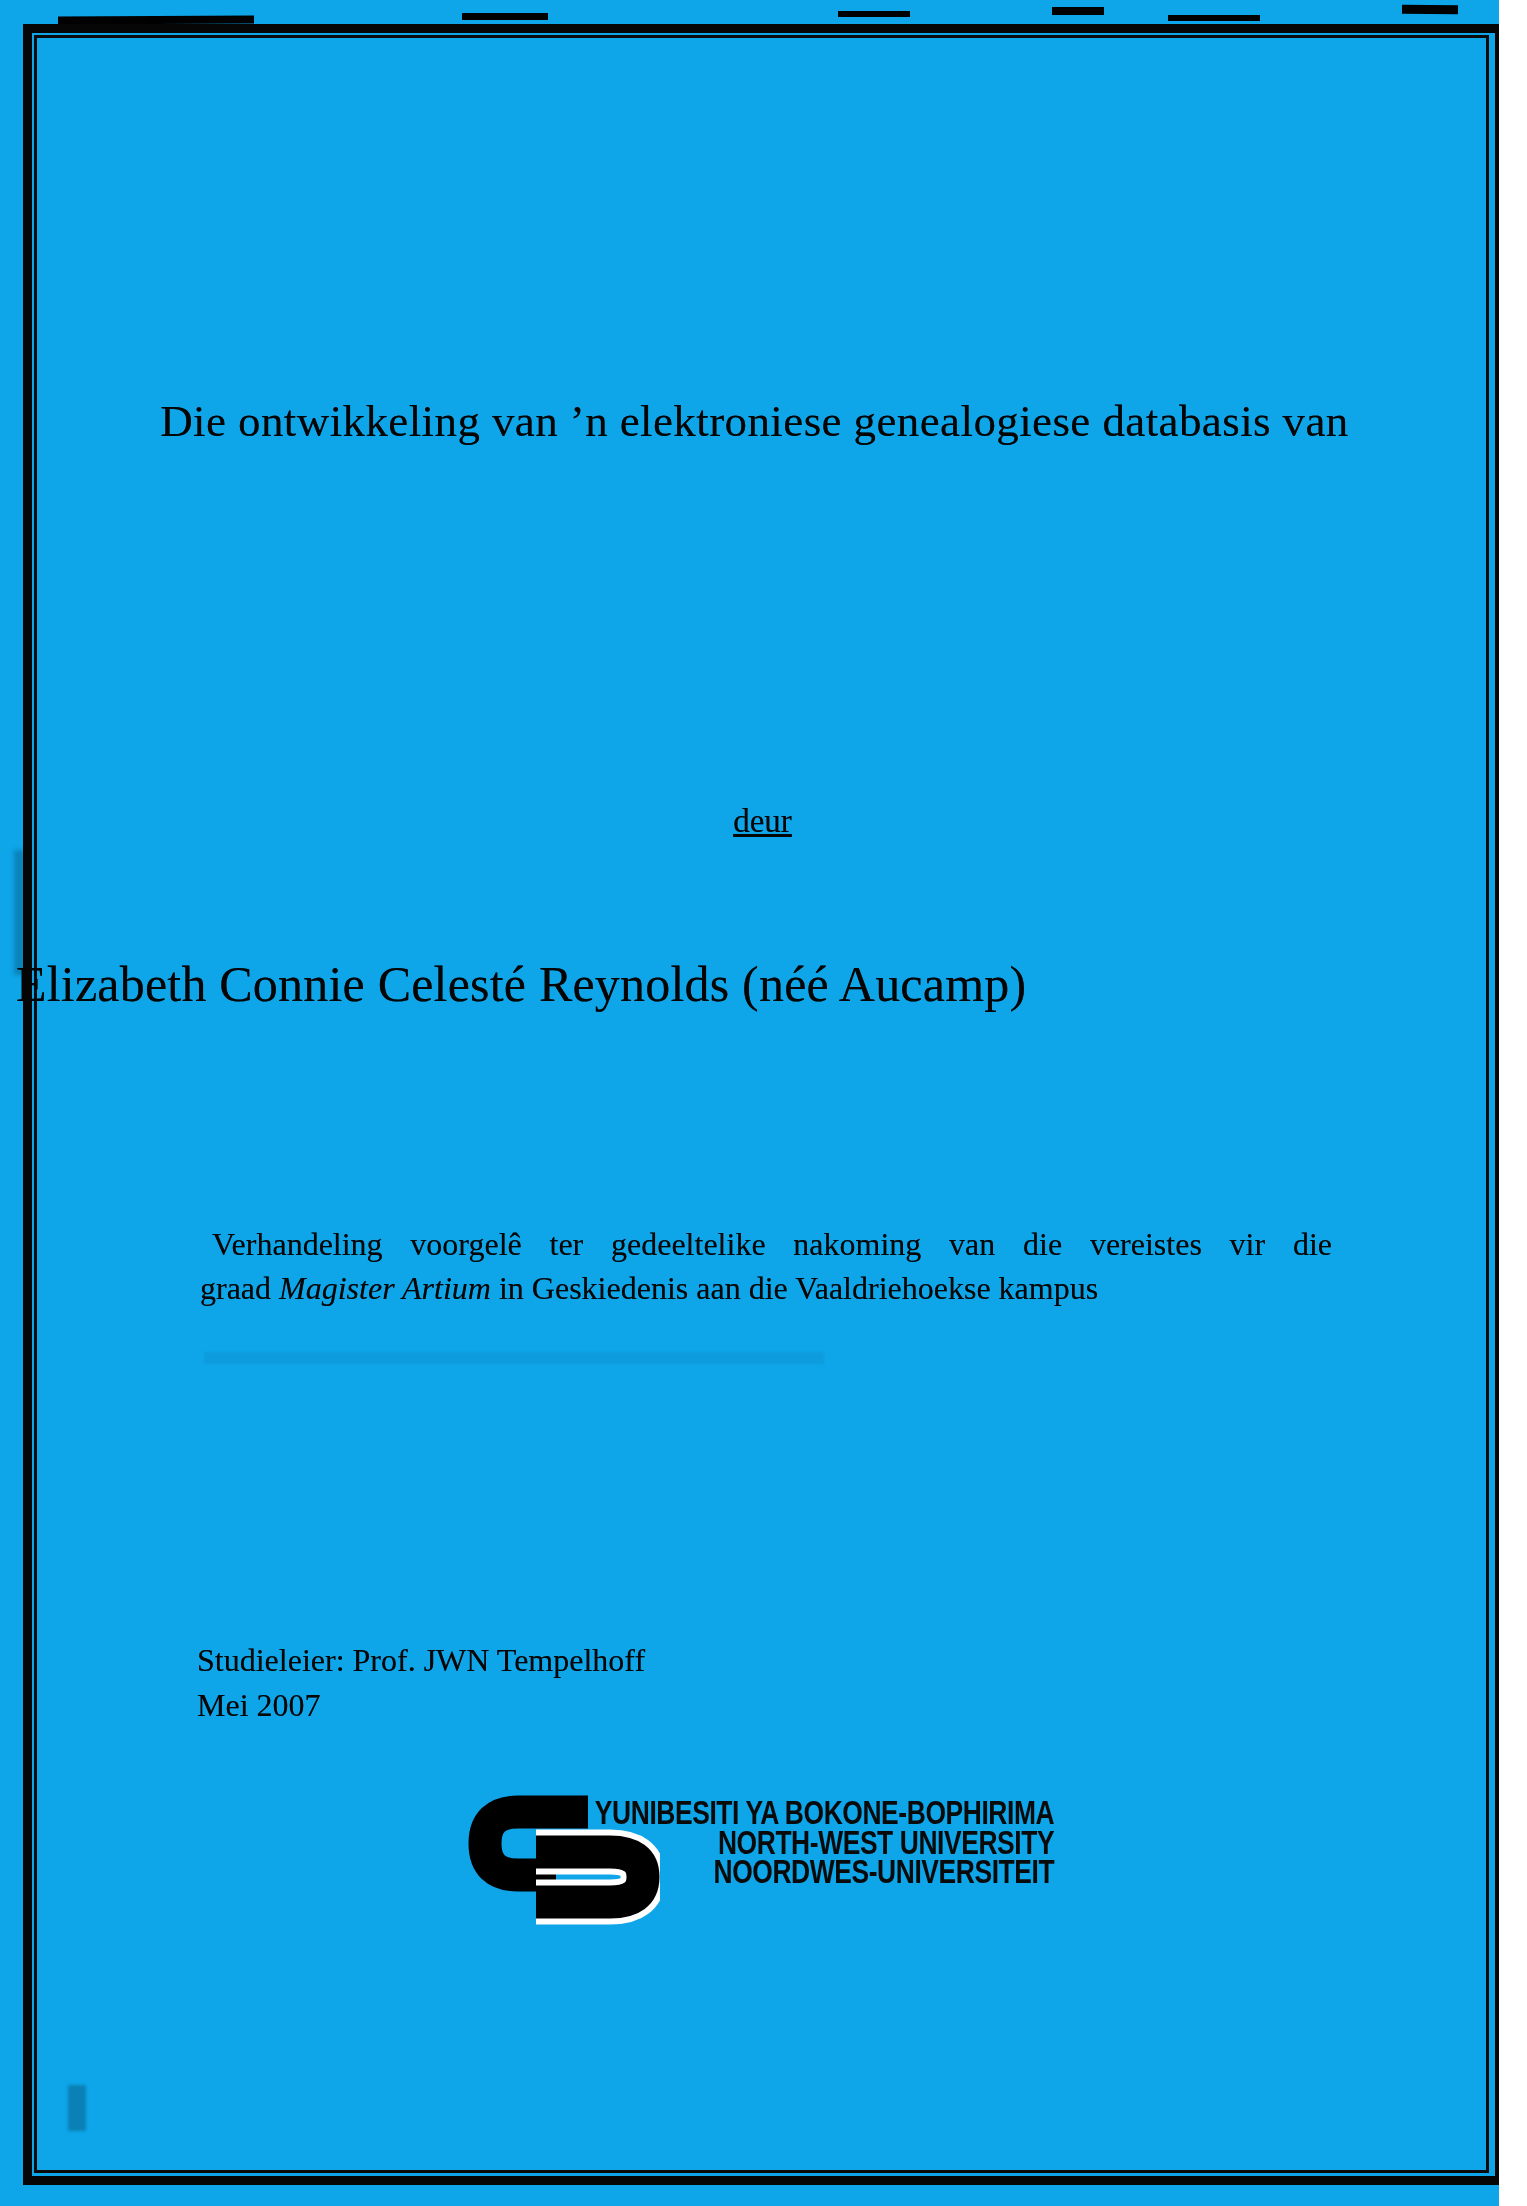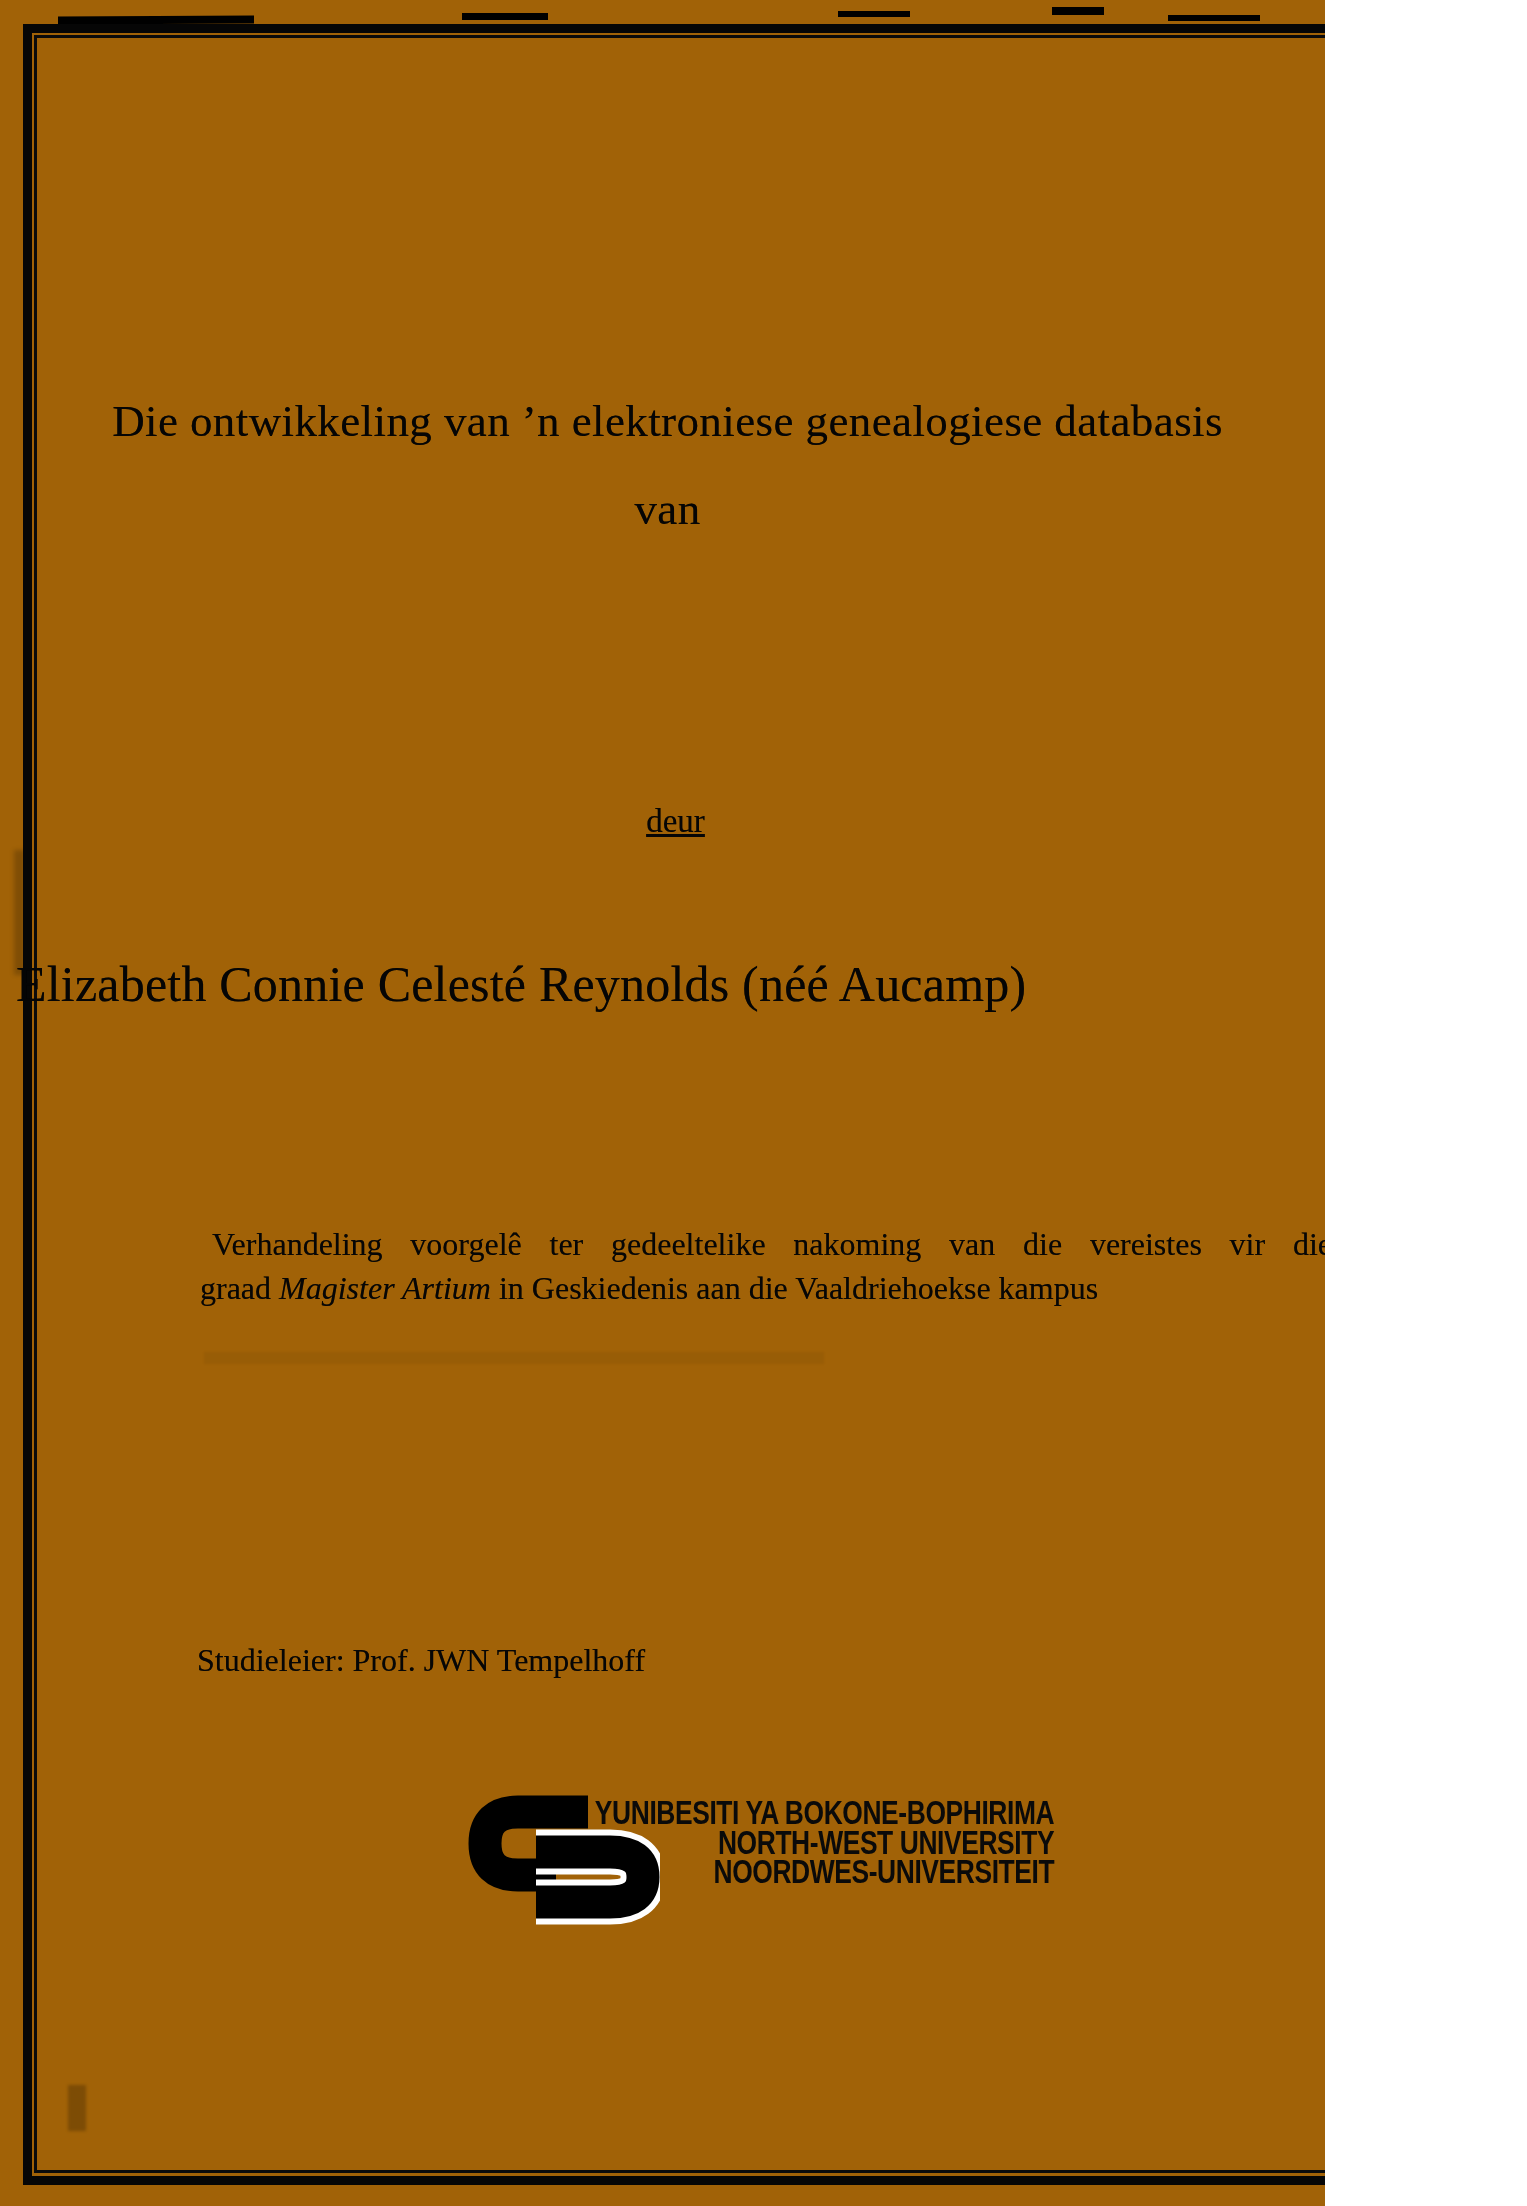--- a/index.html
+++ b/index.html
@@ -2,26 +2,27 @@
 <html><head>
 <meta charset="utf-8">
 <style>
   html, body {
     margin: 0;
     padding: 0;
     background: #ffffff;
   }
   .sheet {
     position: relative;
-    width: 1325px;
+    width: 1478px;
     height: 2206px;
-    background: #a16207;
+    background: #0ea5e9;
     overflow: hidden;
     color: #0a0a0a;
     font-family: "Liberation Serif", serif;
+    padding-left: 21px;
   }
 
   
   .frame-outer {
     position: absolute;
     left: 23px; top: 24px;
     width: 1481px; height: 2161px;
     border: 9px solid #060606;
     box-sizing: border-box;
   }
@@ -174,20 +175,21 @@
   <div class="byline-deur">deur</div>
   <div class="author-name">Elizabeth Connie Celesté Reynolds (néé Aucamp)</div>
 
   <div class="thesis-statement">
     <div class="justified">Verhandeling voorgelê ter gedeeltelike nakoming van die vereistes vir die</div>
     <div><span>graad </span><em>Magister Artium</em><span> in Geskiedenis aan die Vaaldriehoekse kampus</span></div>
   </div>
 
   <div class="supervisor-block">
     <div>Studieleier: Prof. JWN Tempelhoff</div>
+    <div>Mei 2007</div>
   </div>
 
   <div class="logo-group">
     <svg class="logo-mark" width="192" height="132" viewBox="0 0 192 132" aria-hidden="true">
 
       <path d="M 120 17 H 50 Q 17 17 17 48.5 Q 17 80 50 80 H 88" fill="none" stroke="#000" stroke-width="33"></path>
 
       <path d="M 68 57 H 142 Q 175 57 175 82 Q 175 107 142 107 H 68" fill="none" stroke="#fefefe" stroke-width="45"></path>
       <path d="M 68 57 H 142 Q 175 57 175 82 Q 175 107 142 107 H 68" fill="none" stroke="#000" stroke-width="33"></path>
     </svg>

